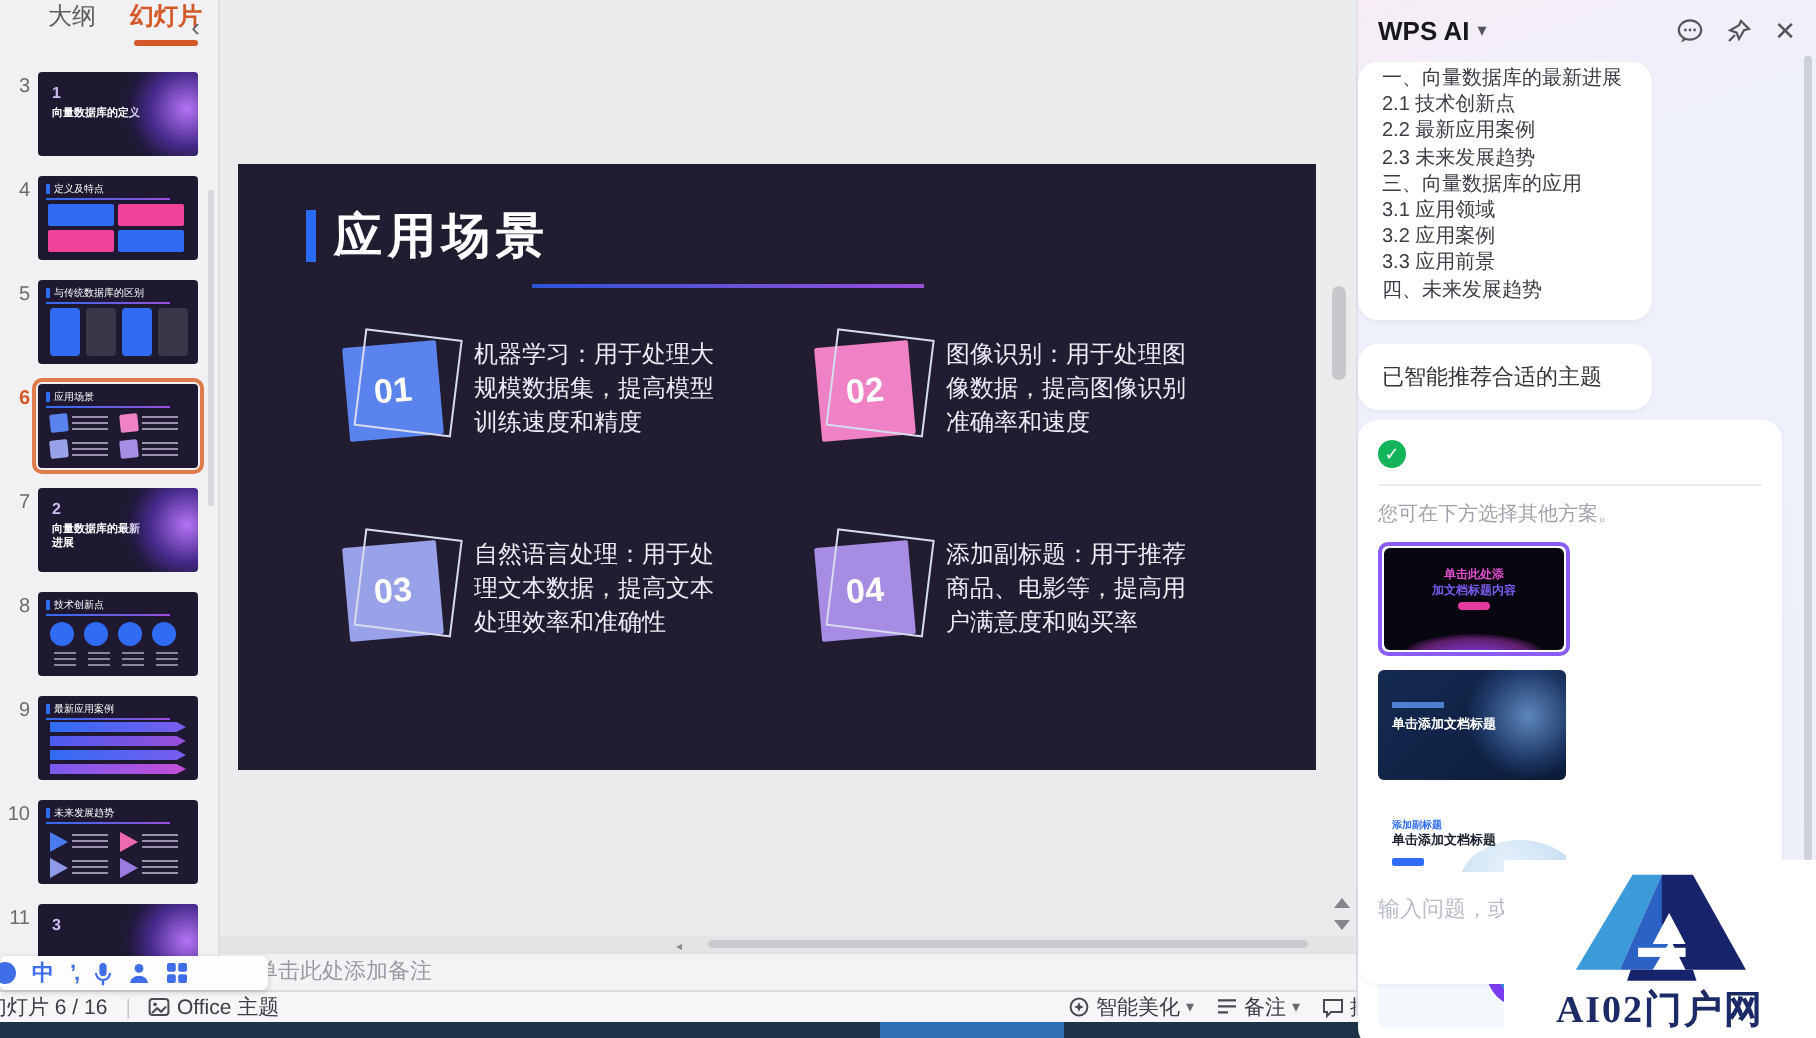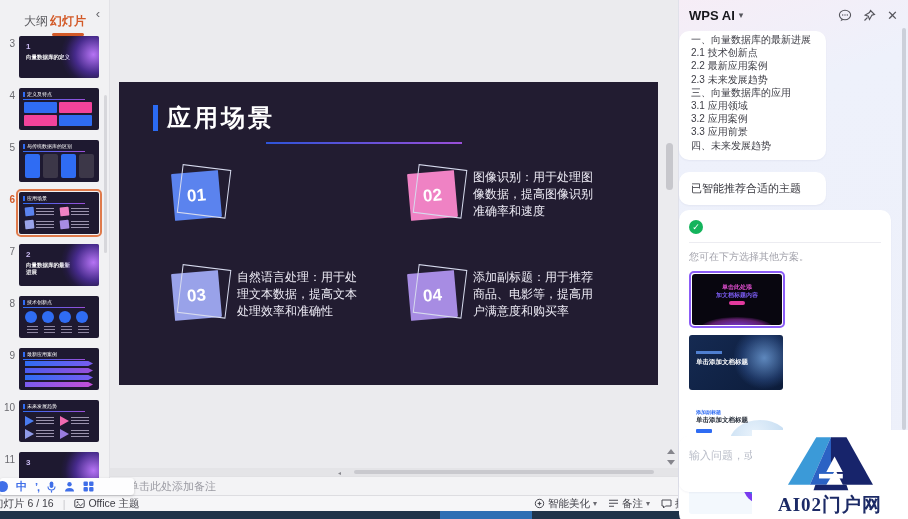--- a/index.html
+++ b/index.html
@@ -1,21 +1,21 @@
 <!DOCTYPE html>
 <html><head>
 <meta charset="utf-8">
 <style>
   * { margin:0; padding:0; box-sizing:border-box; }
   html,body { width:908px; height:519px; overflow:hidden; background:#e9e9ec;
     font-family:"Liberation Sans", sans-serif; }
 
   
   #left-panel { position:absolute; left:0; top:0; width:110px; height:511px; background:#f1f1f3; border-right:1px solid #e2e2e6; }
-  #tabbar { height:30px; display:flex; align-items:flex-end; gap:2px; padding-left:24px; font-size:12px; color:#5c5c60; position:relative; }
+  #tabbar { height:30px; display:flex; align-items:flex-start; gap:17px; padding-left:24px; font-size:12px; color:#5c5c60; position:relative; }
   .tab.active { color:#d35a28; font-weight:bold; position:relative; }
   .tab.active::after { content:""; position:absolute; left:2px; right:2px; bottom:-6px; height:3px; border-radius:2px; background:#d35a28; }
   #collapse { position:absolute; right:9px; top:6px; color:#66666b; font-size:13px; cursor:pointer; }
   #thumb-list { position:absolute; left:0; top:36px; width:110px; height:475px; overflow:hidden; }
   .thumb-row { display:flex; align-items:flex-start; margin:0 0 10px 0; }
   .thumb-num { width:15px; font-size:10px; color:#6b6b70; text-align:right; margin:2px 4px 0 0; flex:none; }
   .thumb-row.selected .thumb-num { color:#d35a28; font-weight:bold; }
   .thumb { width:80px; height:42px; background:#1e1930; border-radius:2px; position:relative; overflow:hidden; cursor:pointer; flex:none; }
   .thumb-row.selected .thumb { outline:2px solid #df7a4b; outline-offset:1px; }
   .th-head { position:absolute; left:4px; top:3px; font-size:5px; color:#fff; display:flex; align-items:center; gap:2px; white-space:nowrap; }
@@ -298,20 +298,21 @@
     <div id="slide-title">
       <span id="title-bar"></span>
       <span id="title-text">应用场景</span>
     </div>
     <div id="title-divider"></div>
     <div id="card-grid">
         <div class="s-card">
           <span class="card-sq" style="background:#5b83ee">
             <b>01</b>
           </span>
+          <p>机器学习：用于处理大规模数据集，提高模型训练速度和精度</p>
         </div>
         <div class="s-card">
           <span class="card-sq" style="background:#ef82c4">
             <b>02</b>
           </span>
           <p>图像识别：用于处理图像数据，提高图像识别准确率和速度</p>
         </div>
         <div class="s-card">
           <span class="card-sq" style="background:#99a2e9">
             <b>03</b>

